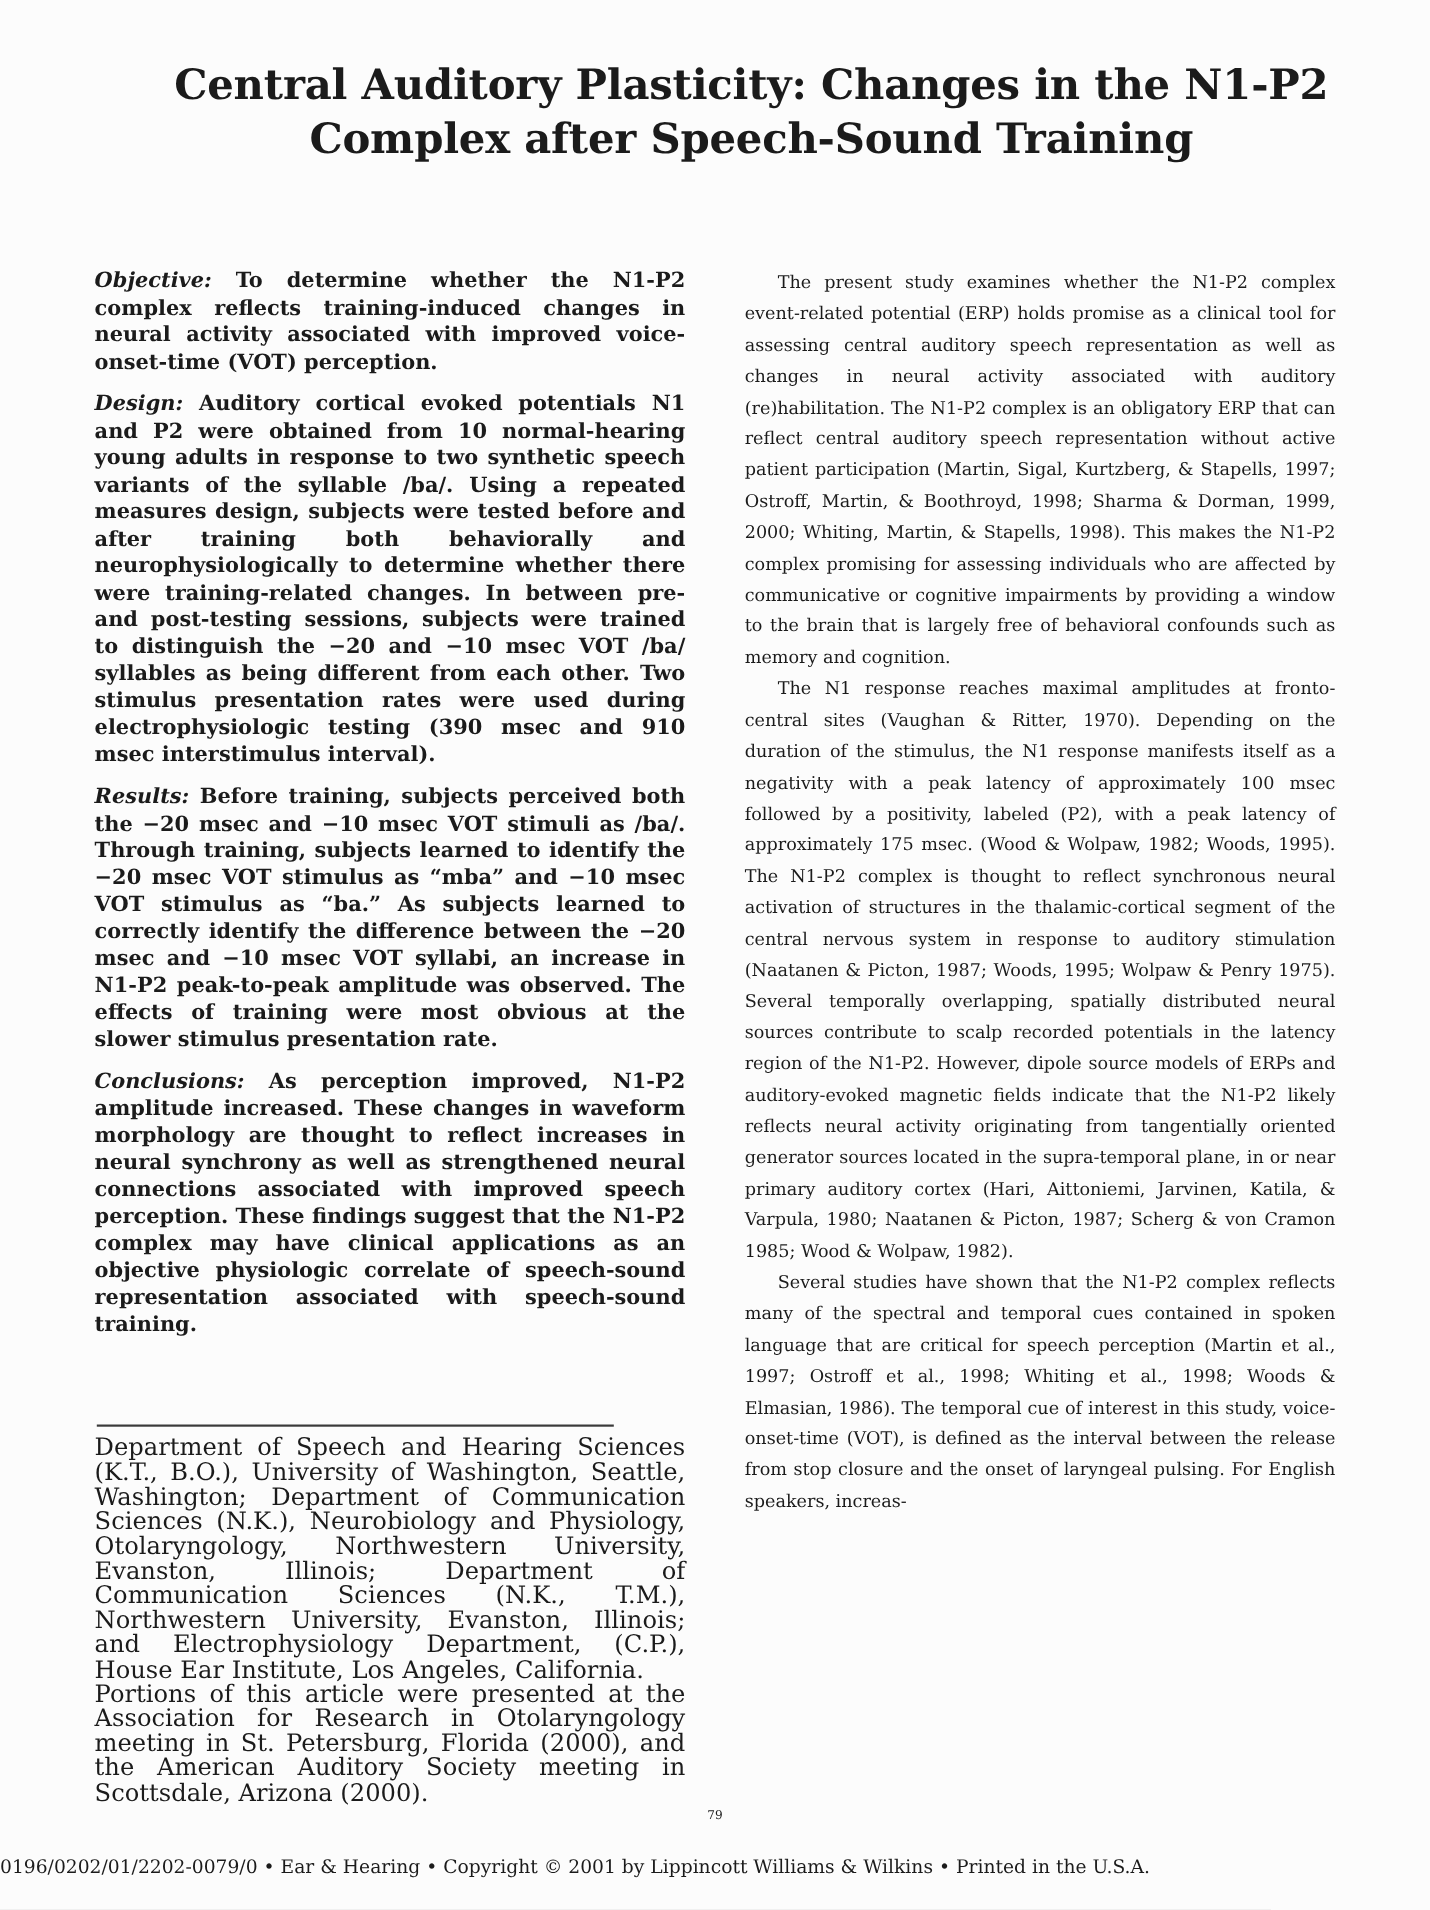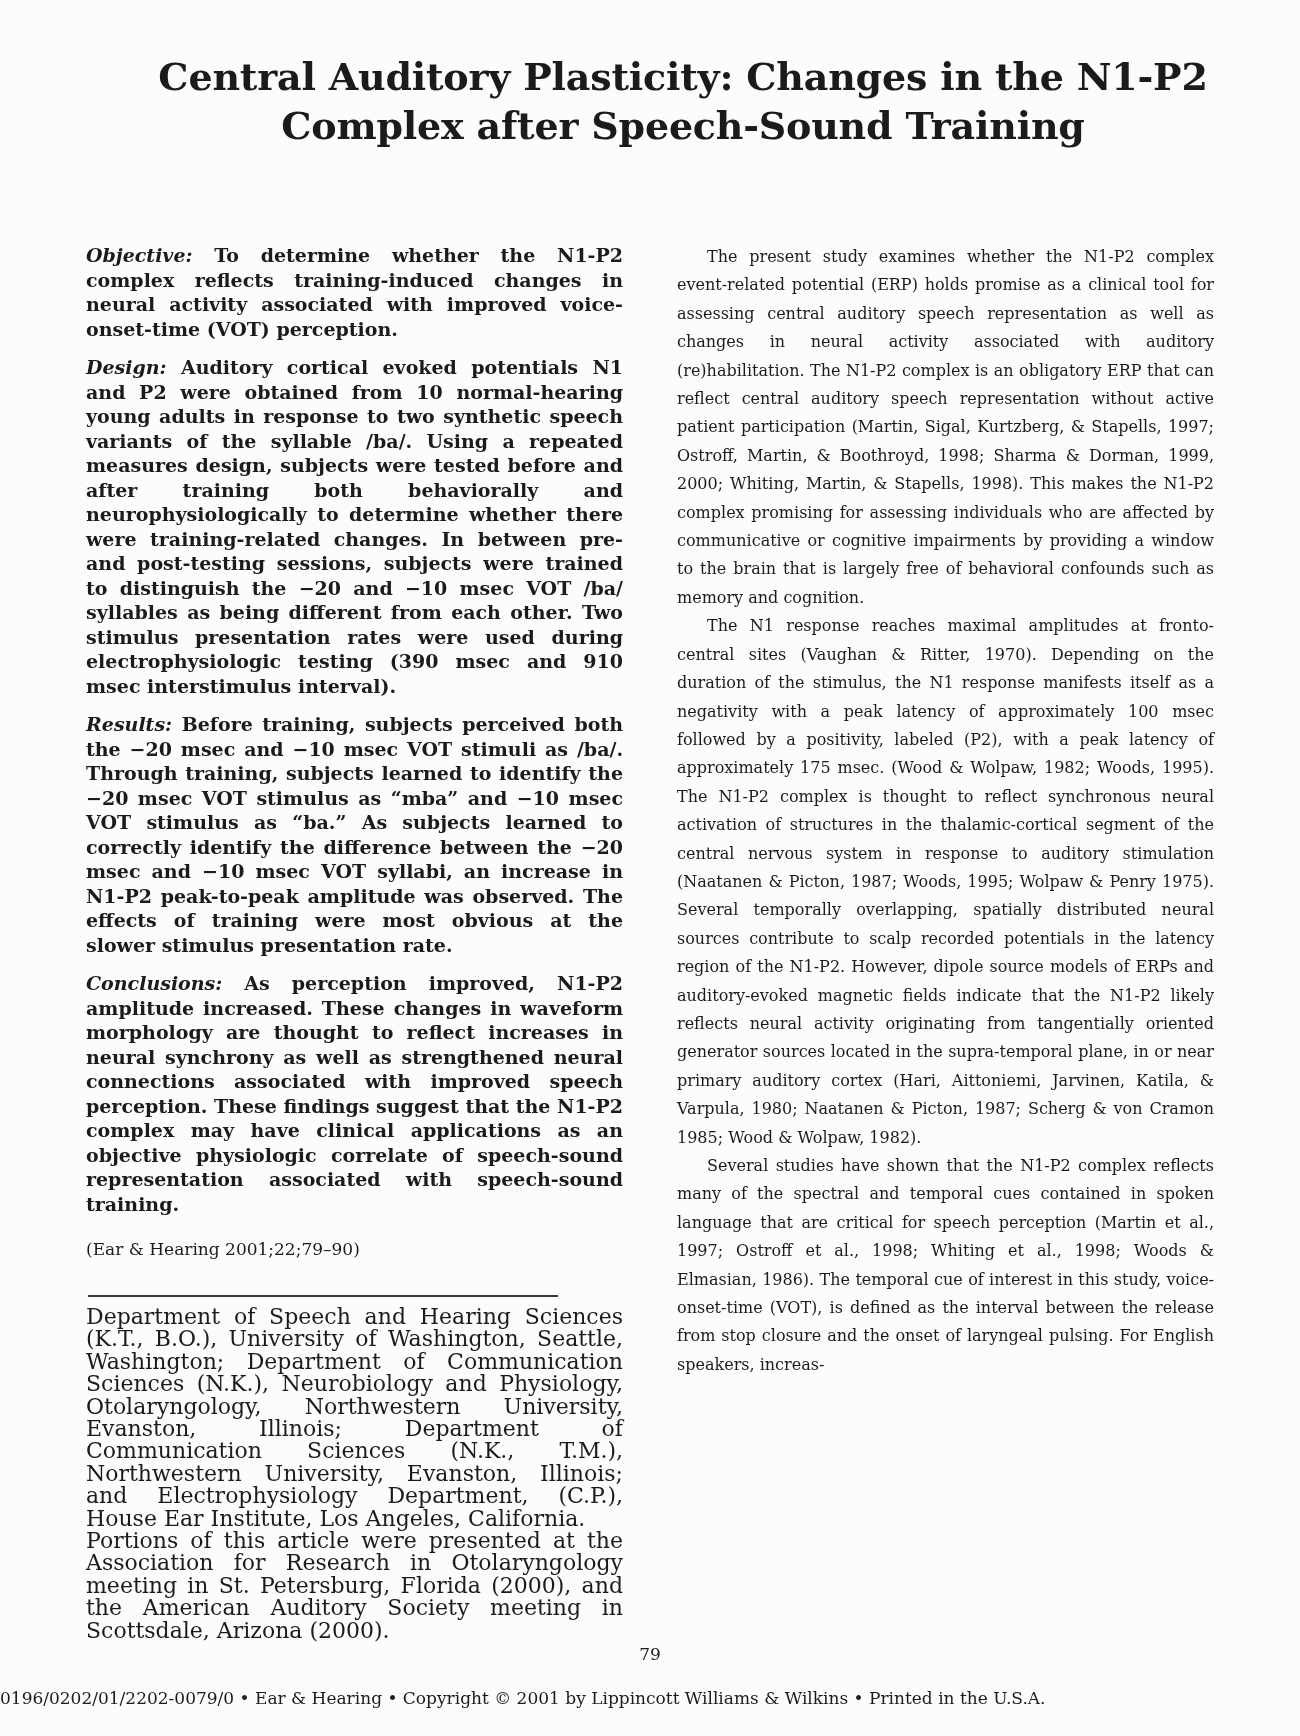--- a/index.html
+++ b/index.html
@@ -72,21 +72,21 @@
   }
   
   .copyright-line{
     position:absolute;top:1688px;left:0;width:100%;
     text-align:left;
     font-size:17px;
   }
   .page-number{
     position:absolute;top:1644px;left:0;width:100%;
     text-align:center;
-    font-size:17px;
+    font-size:11px;
   }
 </style>
 </head>
 <body>
 
 <div class="page">
 
   <header class="masthead">
     <h1 class="title">
       <span class="tline">Central Auditory Plasticity: Changes in the N1-P2</span>
@@ -104,21 +104,20 @@
       <span>Auditory cortical evoked potentials N1 and P2 were obtained from 10 normal-hearing young adults in response to two synthetic speech variants of the syllable /ba/. Using a repeated measures design, subjects were tested before and after training both behaviorally and neurophysiologically to determine whether there were training-related changes. In between pre- and post-testing sessions, subjects were trained to distinguish the −20 and −10 msec VOT /ba/ syllables as being different from each other. Two stimulus presentation rates were used during electrophysiologic testing (390 msec and 910 msec interstimulus interval).</span>
     </p>
     <p class="abs-para">
       <span class="abs-label">Results:</span>
       <span>Before training, subjects perceived both the −20 msec and −10 msec VOT stimuli as /ba/. Through training, subjects learned to identify the −20 msec VOT stimulus as “mba” and −10 msec VOT stimulus as “ba.” As subjects learned to correctly identify the difference between the −20 msec and −10 msec VOT syllabi, an increase in N1-P2 peak-to-peak amplitude was observed. The effects of training were most obvious at the slower stimulus presentation rate.</span>
     </p>
     <p class="abs-para">
       <span class="abs-label">Conclusions:</span>
       <span>As perception improved, N1-P2 amplitude increased. These changes in waveform morphology are thought to reflect increases in neural synchrony as well as strengthened neural connections associated with improved speech perception. These findings suggest that the N1-P2 complex may have clinical applications as an objective physiologic correlate of speech-sound representation associated with speech-sound training.</span>
     </p>
-    <p class="citation">(Ear &amp; Hearing 2001;22;79–90)</p>
   </section>
 
   <aside class="footnote">
     <div class="fn-rule"></div>
     <p>Department of Speech and Hearing Sciences (K.T., B.O.), University of Washington, Seattle, Washington; Department of Communication Sciences (N.K.), Neurobiology and Physiology, Otolaryngology, Northwestern University, Evanston, Illinois; Department of Communication Sciences (N.K., T.M.), Northwestern University, Evanston, Illinois; and Electrophysiology Department, (C.P.), House Ear Institute, Los Angeles, California.</p>
     <p>Portions of this article were presented at the Association for Research in Otolaryngology meeting in St. Petersburg, Florida (2000), and the American Auditory Society meeting in Scottsdale, Arizona (2000).</p>
   </aside>
 
   <section class="col col-right">
     <p class="body-para">The present study examines whether the N1-P2 complex event-related potential (ERP) holds promise as a clinical tool for assessing central auditory speech representation as well as changes in neural activity associated with auditory (re)habilitation. The N1-P2 complex is an obligatory ERP that can reflect central auditory speech representation without active patient participation (Martin, Sigal, Kurtzberg, &amp; Stapells, 1997; Ostroff, Martin, &amp; Boothroyd, 1998; Sharma &amp; Dorman, 1999, 2000; Whiting, Martin, &amp; Stapells, 1998). This makes the N1-P2 complex promising for assessing individuals who are affected by communicative or cognitive impairments by providing a window to the brain that is largely free of behavioral confounds such as memory and cognition.</p>

